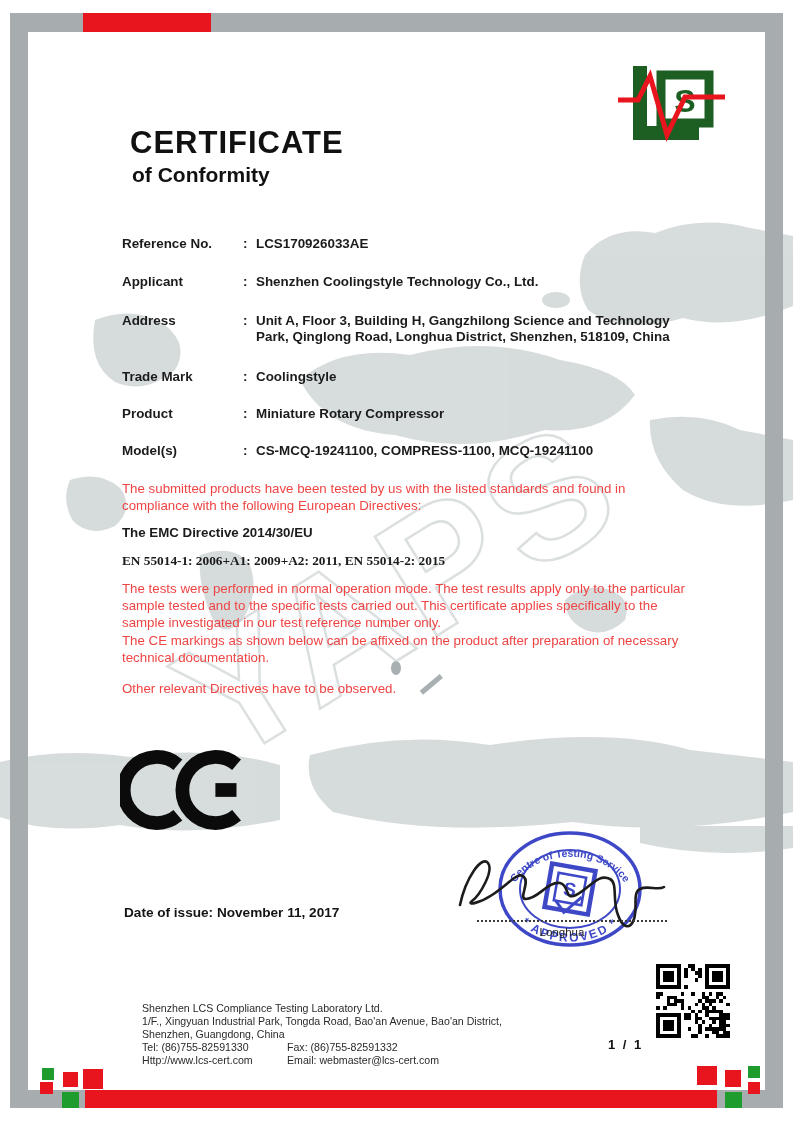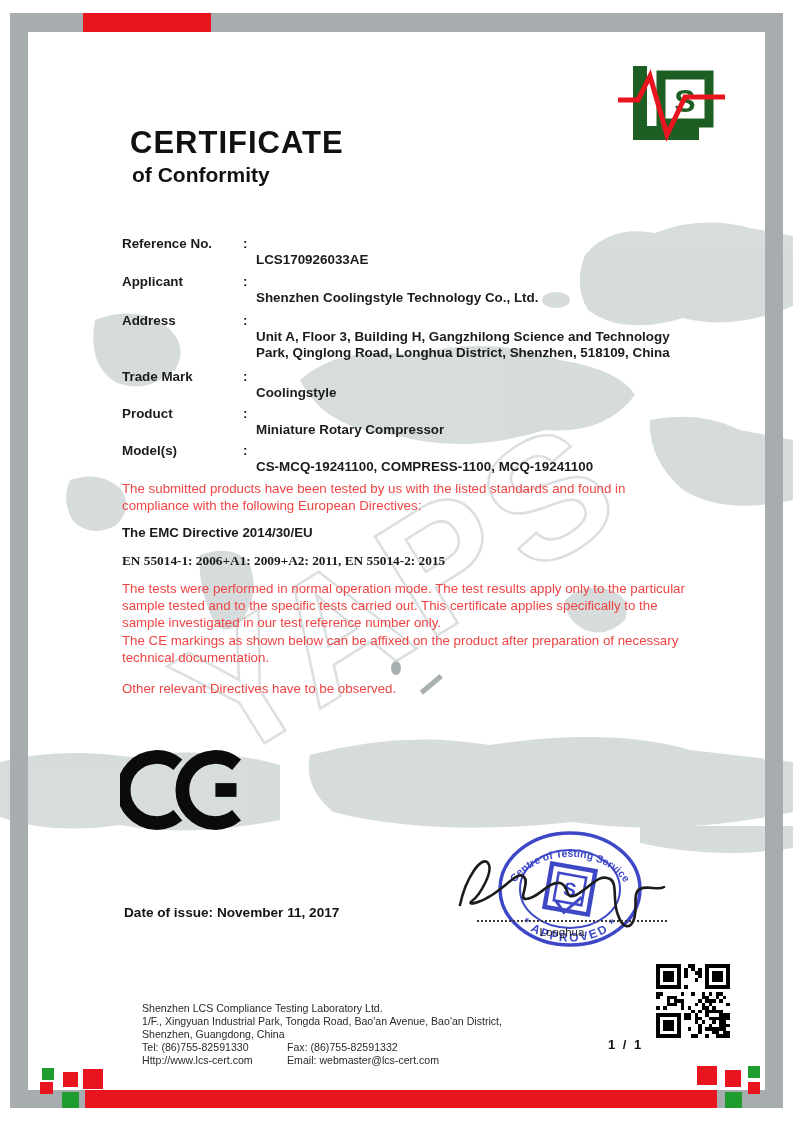--- a/index.html
+++ b/index.html
@@ -13,21 +13,21 @@
   .sq{position:absolute;}
   .sq.red{background:#e8151e;}
   .sq.green{background:#1f9c2e;}
   
   #title-main{position:absolute;left:130px;top:125px;font-size:31px;font-weight:bold;letter-spacing:1px;color:#111;}
   #title-sub{position:absolute;left:132px;top:163px;font-size:21px;font-weight:bold;color:#111;}
   
   .frow{position:absolute;left:122px;width:580px;font-size:13.4px;font-weight:bold;color:#1b1b1b;line-height:1.22;}
   .frow .lbl{position:absolute;left:0;top:0;width:118px;}
   .frow .sep{position:absolute;left:121px;top:0;}
-  .frow .val{position:absolute;left:134px;top:0;width:448px;margin-top:16px;}
+  .frow .val{position:absolute;left:134px;top:0;width:448px;}
   
   .para{position:absolute;left:122px;width:564px;font-size:13.3px;line-height:1.26;color:#ef4444;}
   .para.bold{font-weight:bold;color:#1b1b1b;}
   
   .fline{position:absolute;left:142px;font-size:10.6px;color:#2a2a2a;line-height:1.2;white-space:nowrap;}
   .fline .col2{position:absolute;left:145px;top:0;white-space:nowrap;}
   .fline .col1{display:inline-block;white-space:nowrap;}
   #page-number{position:absolute;left:608px;top:1037px;font-size:13px;font-weight:bold;letter-spacing:2px;color:#111;}
   #date-line{position:absolute;left:124px;top:905px;font-size:13.6px;font-weight:bold;color:#141414;}
   #manager-label{position:absolute;left:512px;top:926px;width:100px;text-align:center;font-size:11.5px;color:#222;}

